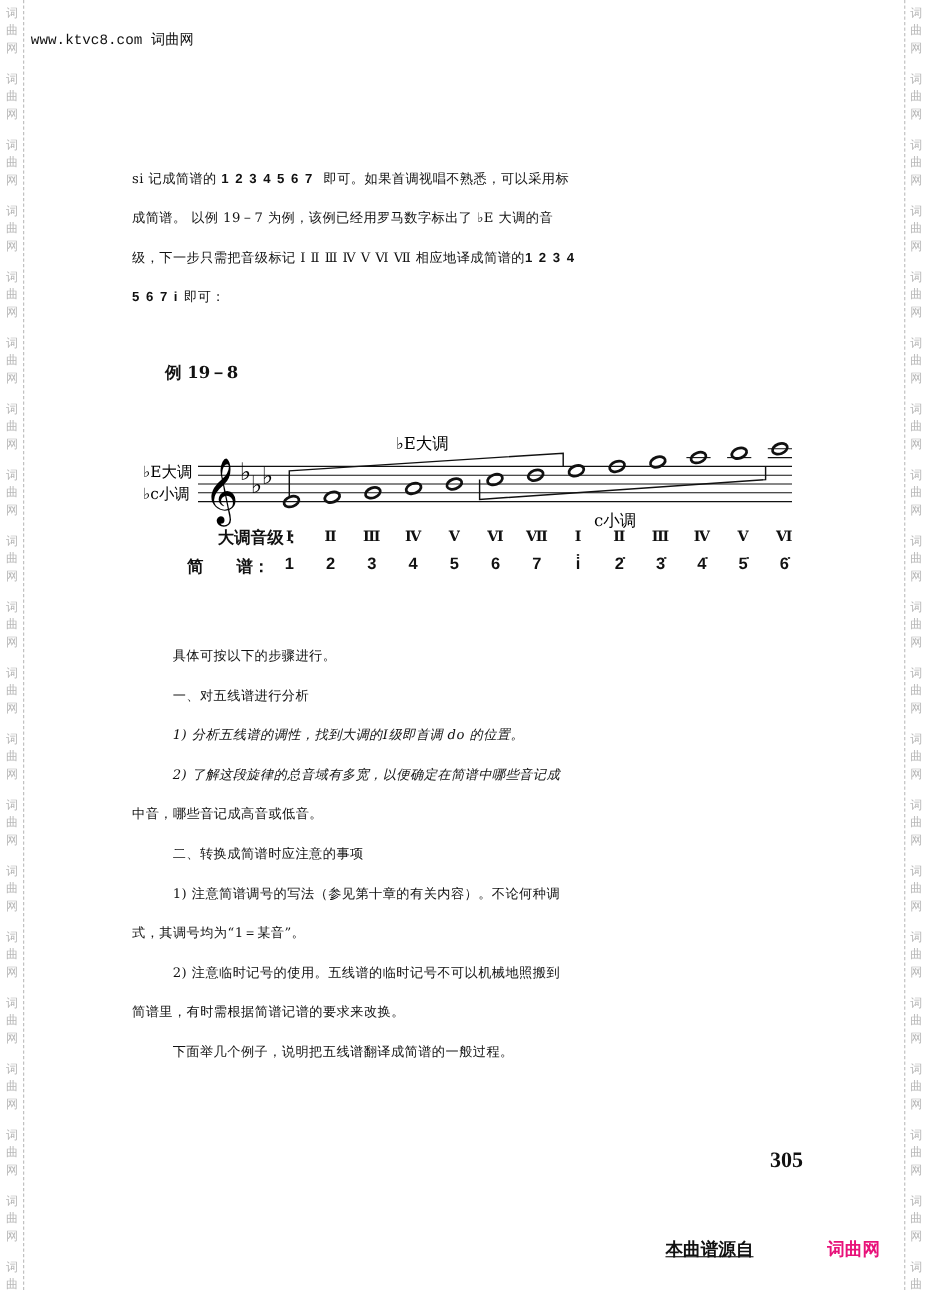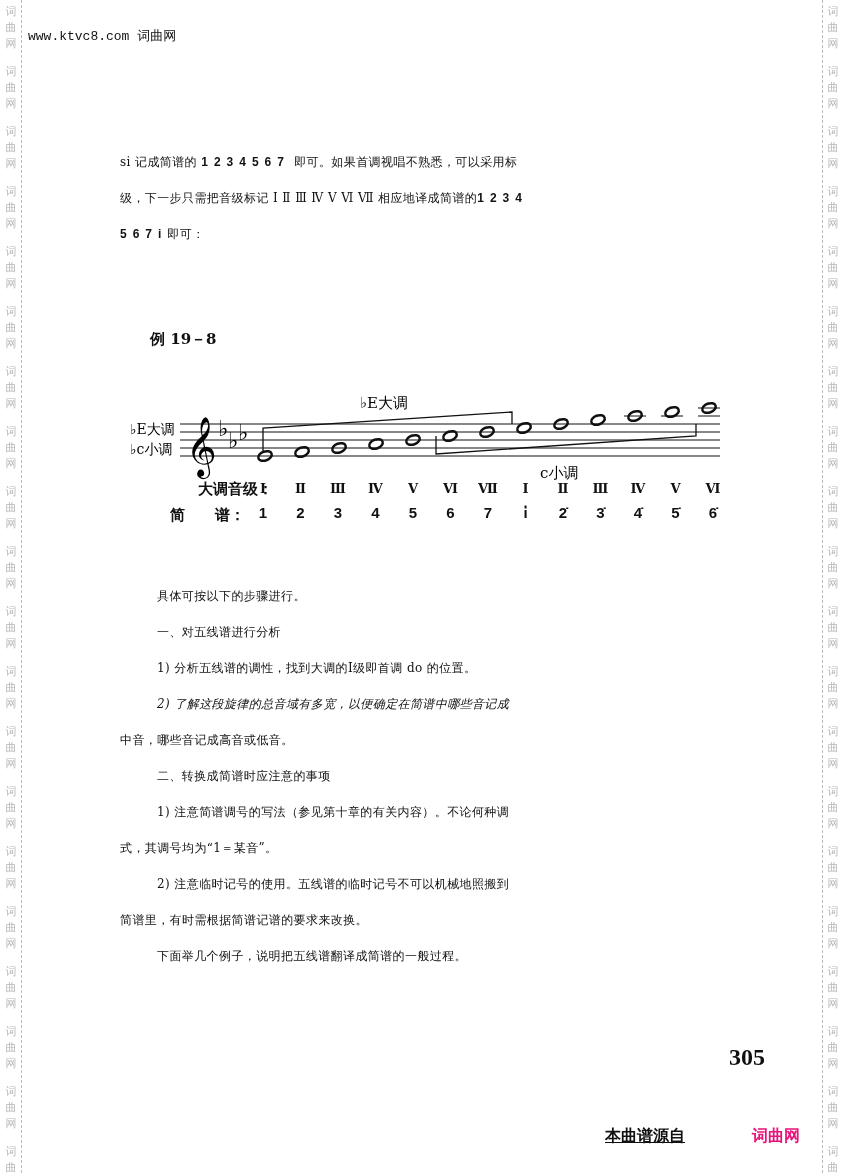--- a/index.html
+++ b/index.html
@@ -48,21 +48,21 @@
     .row-label {
       position: absolute; left: 50px; font-size: 15px; font-weight: bold;
       font-family: "DejaVu Sans", sans-serif;
     }
     .degree-cell, .jianpu-cell {
       position: absolute; width: 30px; text-align: center;
     }
     .degree-cell { font-size: 13px; font-family: "DejaVu Serif", serif; font-weight: bold; }
     .jianpu-cell { font-size: 15px; font-family: "Liberation Sans", sans-serif; font-weight: bold; }
     .page-number {
-      position: absolute; left: 729px; top: 1044px; font-size: 24px; font-weight: bold;
+      position: absolute; left: 700px; top: 1044px; font-size: 20px; font-weight: bold;
       font-family: "Liberation Serif", serif;
     }
     .footer-source {
       position: absolute; left: 605px; top: 1126px; font-size: 16px; font-weight: bold;
       font-family: "DejaVu Sans", sans-serif;
       text-decoration: underline;
     }
     .footer-site {
       position: absolute; left: 752px; top: 1126px; font-size: 16px; font-weight: bold;
       font-family: "DejaVu Sans", sans-serif; color: #e8127a;
@@ -276,20 +276,21 @@
     </div>
   </div>
 
 <div class="site-header">
   <span>www.ktvc8.com</span>
   <span class="cn">词曲网</span>
 </div>
 
 <div class="body-text" id="para1" style="top:144px;">
     <div class="para" style="padding-left: 0px;"><span>si 记成简谱的 </span><span class="bold-num">1234567</span><span> 即可。如果首调视唱不熟悉，可以采用标</span></div>
+    <div class="para"><span>成简谱。 以例 19－7 为例，该例已经用罗马数字标出了 ♭E 大调的音</span></div>
     <div class="para"><span>级，下一步只需把音级标记 Ⅰ Ⅱ Ⅲ Ⅳ Ⅴ Ⅵ Ⅶ 相应地译成简谱的</span><span class="bold-num">1234</span></div>
     <div class="para"><span class="bold-num">567i</span><span>即可：</span></div>
   </div>
 
 <div class="example-label" style="font-weight:bold;">例 19－8</div>
 
 <div class="score">
   <svg width="620" height="100">
     <g stroke="#111" stroke-width="1">
       <line x1="60" y1="44" x2="600" y2="44"></line>
@@ -360,21 +361,21 @@
       <div class="jianpu-cell" style="left: 465.5px; top: 124px;">3̇</div>
       <div class="jianpu-cell" style="left: 503px; top: 124px;">4̇</div>
       <div class="jianpu-cell" style="left: 540.5px; top: 124px;">5̇</div>
       <div class="jianpu-cell" style="left: 578px; top: 124px;">6̇</div>
     </div>
 </div>
 
 <div id="body2">
     <div class="body-text" style="top: 578px; text-indent: 37px;">具体可按以下的步骤进行。</div>
     <div class="body-text" style="top: 614px; text-indent: 37px;">一、对五线谱进行分析</div>
-    <div class="body-text" style="top: 650px; text-indent: 37px;">1) 分析五线谱的调性，找到大调的Ⅰ级即首调 do 的位置。</div>
+    <div class="body-text" style="top: 650px; text-indent: 37px; font-style: italic;">1) 分析五线谱的调性，找到大调的Ⅰ级即首调 do 的位置。</div>
     <div class="body-text" style="top: 686px; text-indent: 37px; font-style: italic;">2) 了解这段旋律的总音域有多宽，以便确定在简谱中哪些音记成</div>
     <div class="body-text" style="top: 722px;">中音，哪些音记成高音或低音。</div>
     <div class="body-text" style="top: 758px; text-indent: 37px;">二、转换成简谱时应注意的事项</div>
     <div class="body-text" style="top: 794px; text-indent: 37px;">1) 注意简谱调号的写法（参见第十章的有关内容）。不论何种调</div>
     <div class="body-text" style="top: 830px;">式，其调号均为“1＝某音”。</div>
     <div class="body-text" style="top: 866px; text-indent: 37px;">2) 注意临时记号的使用。五线谱的临时记号不可以机械地照搬到</div>
     <div class="body-text" style="top: 902px;">简谱里，有时需根据简谱记谱的要求来改换。</div>
     <div class="body-text" style="top: 938px; text-indent: 37px;">下面举几个例子，说明把五线谱翻译成简谱的一般过程。</div>
   </div>
 

